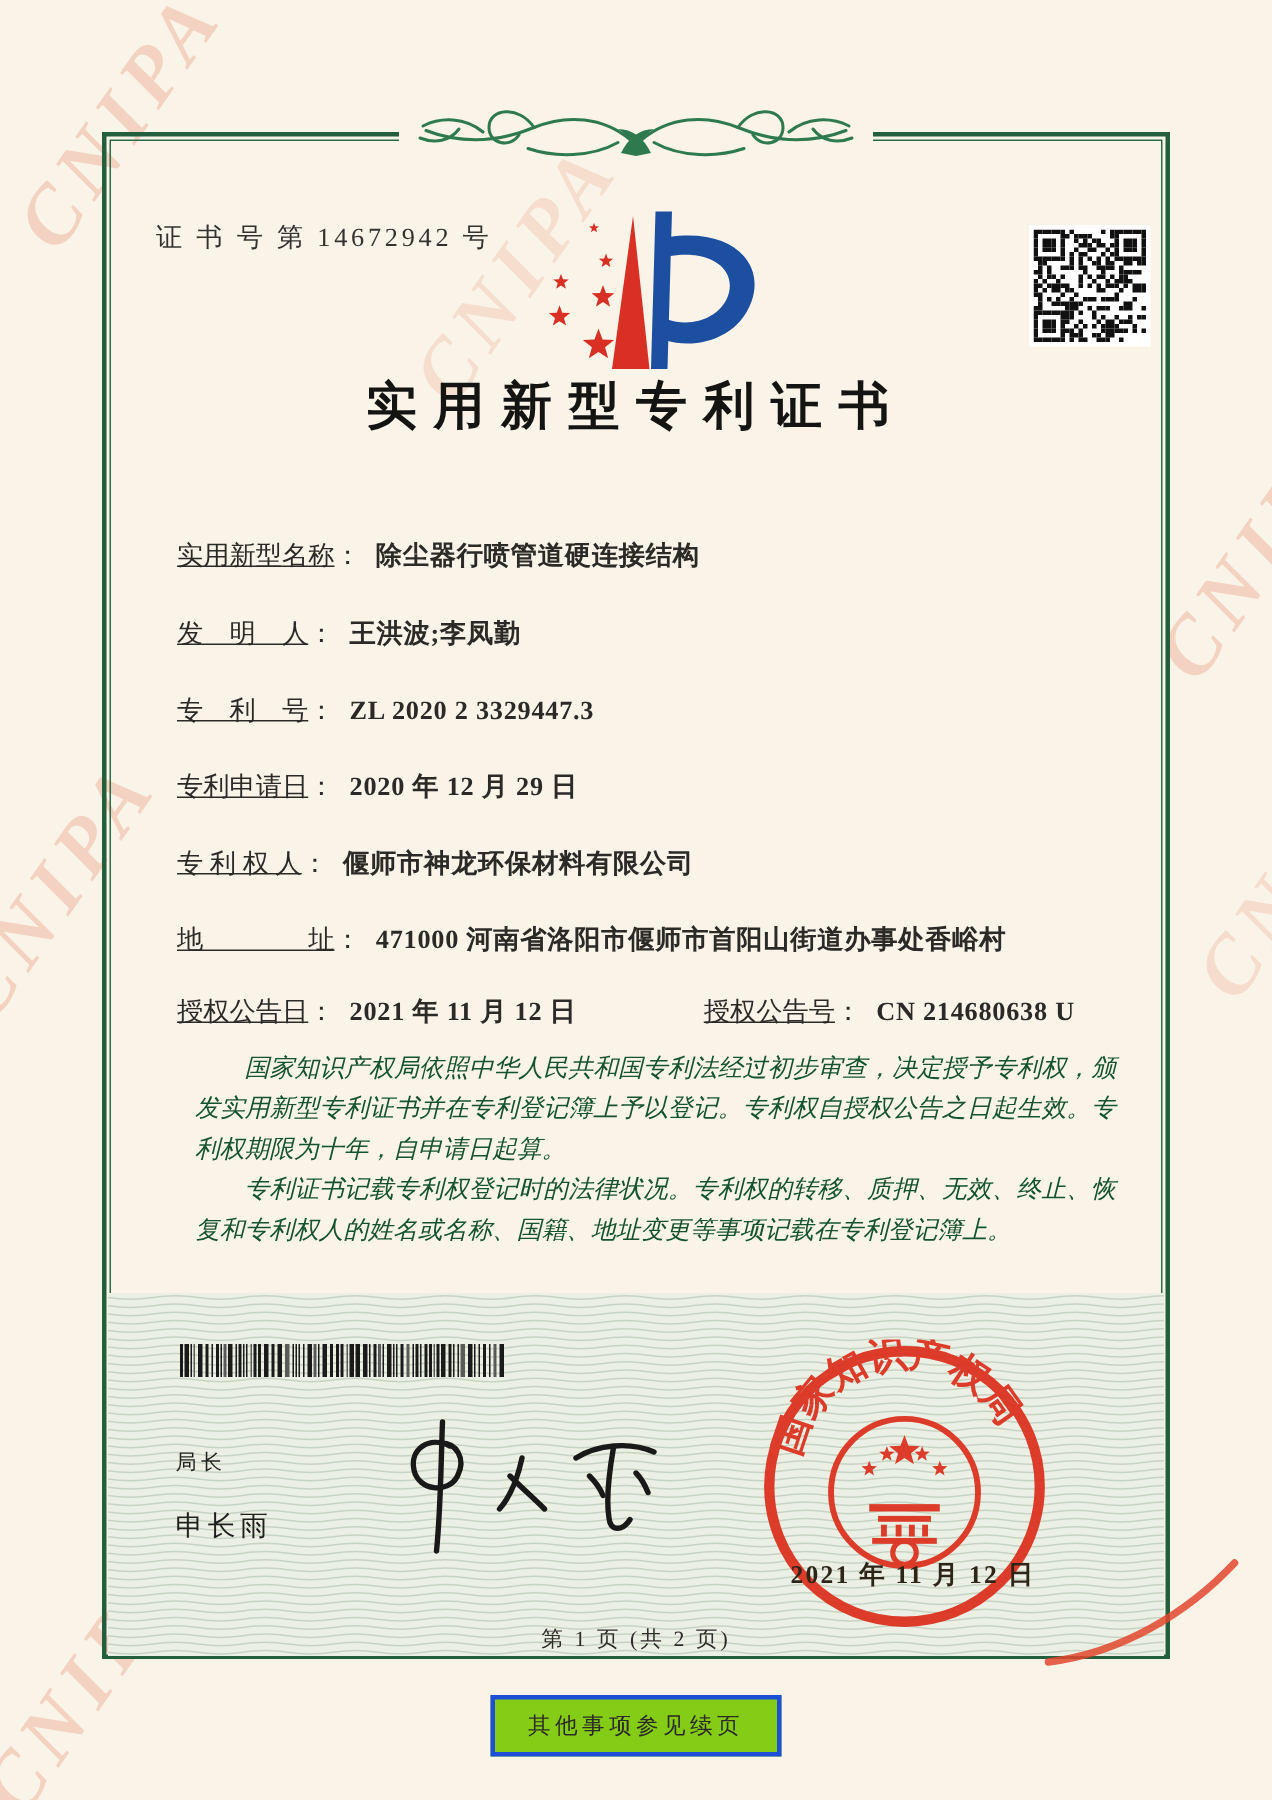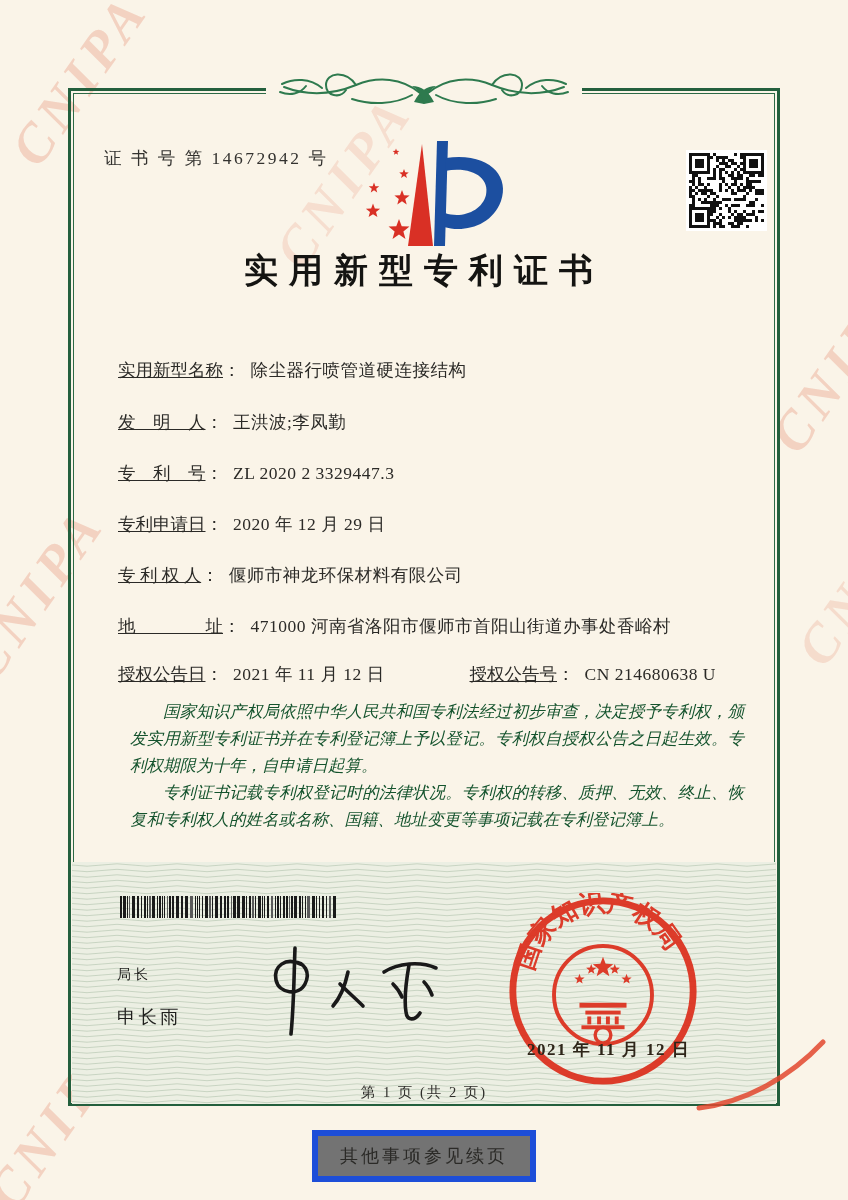--- a/index.html
+++ b/index.html
@@ -24,38 +24,38 @@
     content:"";position:absolute;inset:2px;border:1px solid #2c6a46;
   }
   .cert-no{left:104px;top:146px;font-size:17.5px;letter-spacing:2.5px;color:#33322f;}
   .title{
     left:68px;top:248px;width:712px;text-align:center;
     font-size:34px;font-weight:700;letter-spacing:11px;color:#141412;
   }
   .field-row{left:118px;font-size:17.5px;white-space:nowrap;color:#2b2a27;}
   .flabel{display:inline-block;text-decoration:underline;}
   .fcolon{display:inline-block;margin-right:10px;}
-  .fvalue{letter-spacing:0.5px;}
+  .fvalue{letter-spacing:0.5px;font-weight:bold;}
   .body-text{
     left:130px;top:698px;width:614px;font-size:16.5px;line-height:27px;
     text-align:justify;color:#14532d;font-style:italic;
   }
   .body-text p{margin:0;text-indent:2em;}
   .waves{left:72px;top:862px;width:704px;height:242px;background:#ecefe3;}
   .sig-title{left:117px;top:966px;font-size:14px;letter-spacing:3px;color:#1f1f1d;}
   .sig-name{left:117px;top:1004px;font-size:18.5px;letter-spacing:3px;color:#1f1f1d;text-align:center;}
   .seal-date{
     left:527px;top:1038px;font-size:17px;letter-spacing:1.5px;color:#2e2519;
     z-index:6;font-weight:600;
   }
   .page-footer{left:68px;top:1083px;width:712px;text-align:center;font-size:14.5px;letter-spacing:2px;color:#2e2d2a;}
   .continuation{
     left:50%;top:1130px;transform:translateX(-50%);
-    background:#737373;border:6px solid #1d4ed8;padding:8px 22px;
-    font-size:18px;letter-spacing:3px;color:#2b2a27;
+    background:#84cc16;border:3px solid #1d4ed8;padding:8px 22px;
+    font-size:15px;letter-spacing:3px;color:#2b2a27;
   }
   svg{display:block;}
 </style>
 </head>
 <body>
 
 <div class="page">
 
   <div class="wm" style="left:-18px;top:48px;">CNIPA</div>
   <div class="wm" style="left:246px;top:150px;opacity:.65;">CNIPA</div>

